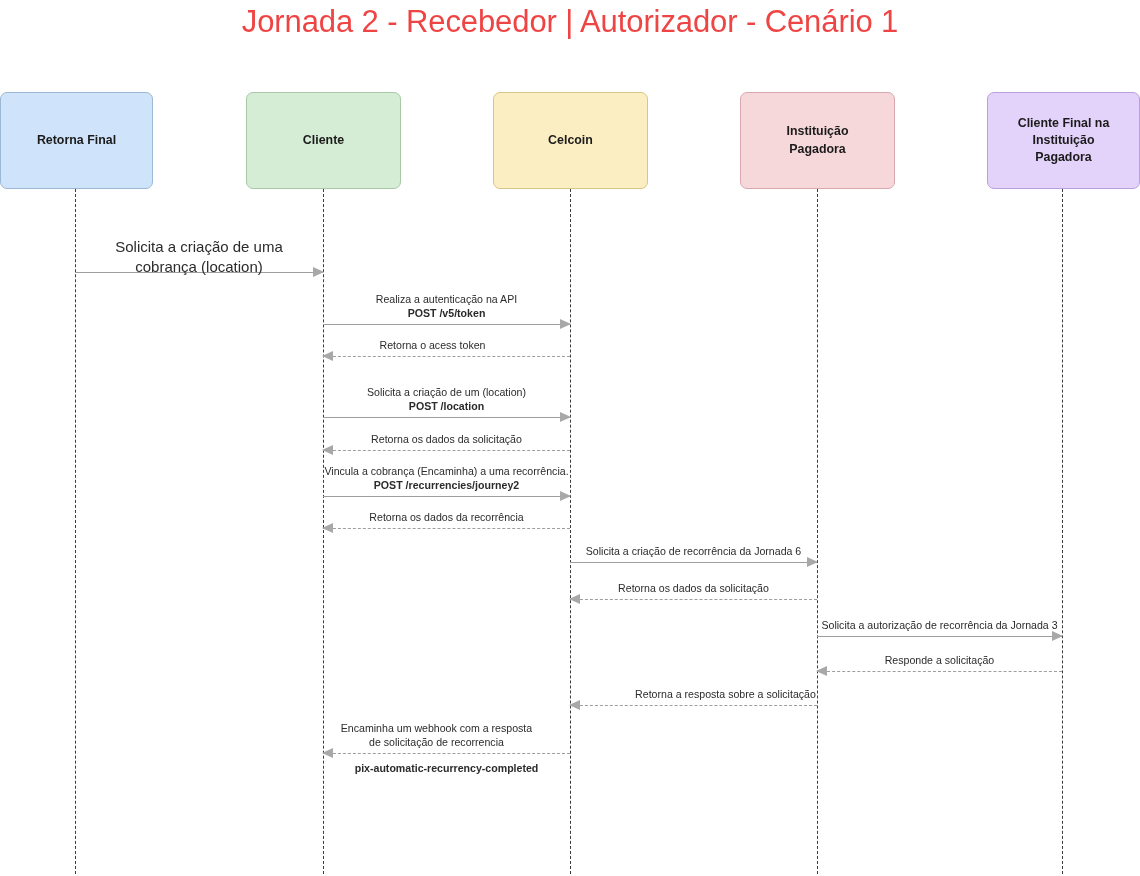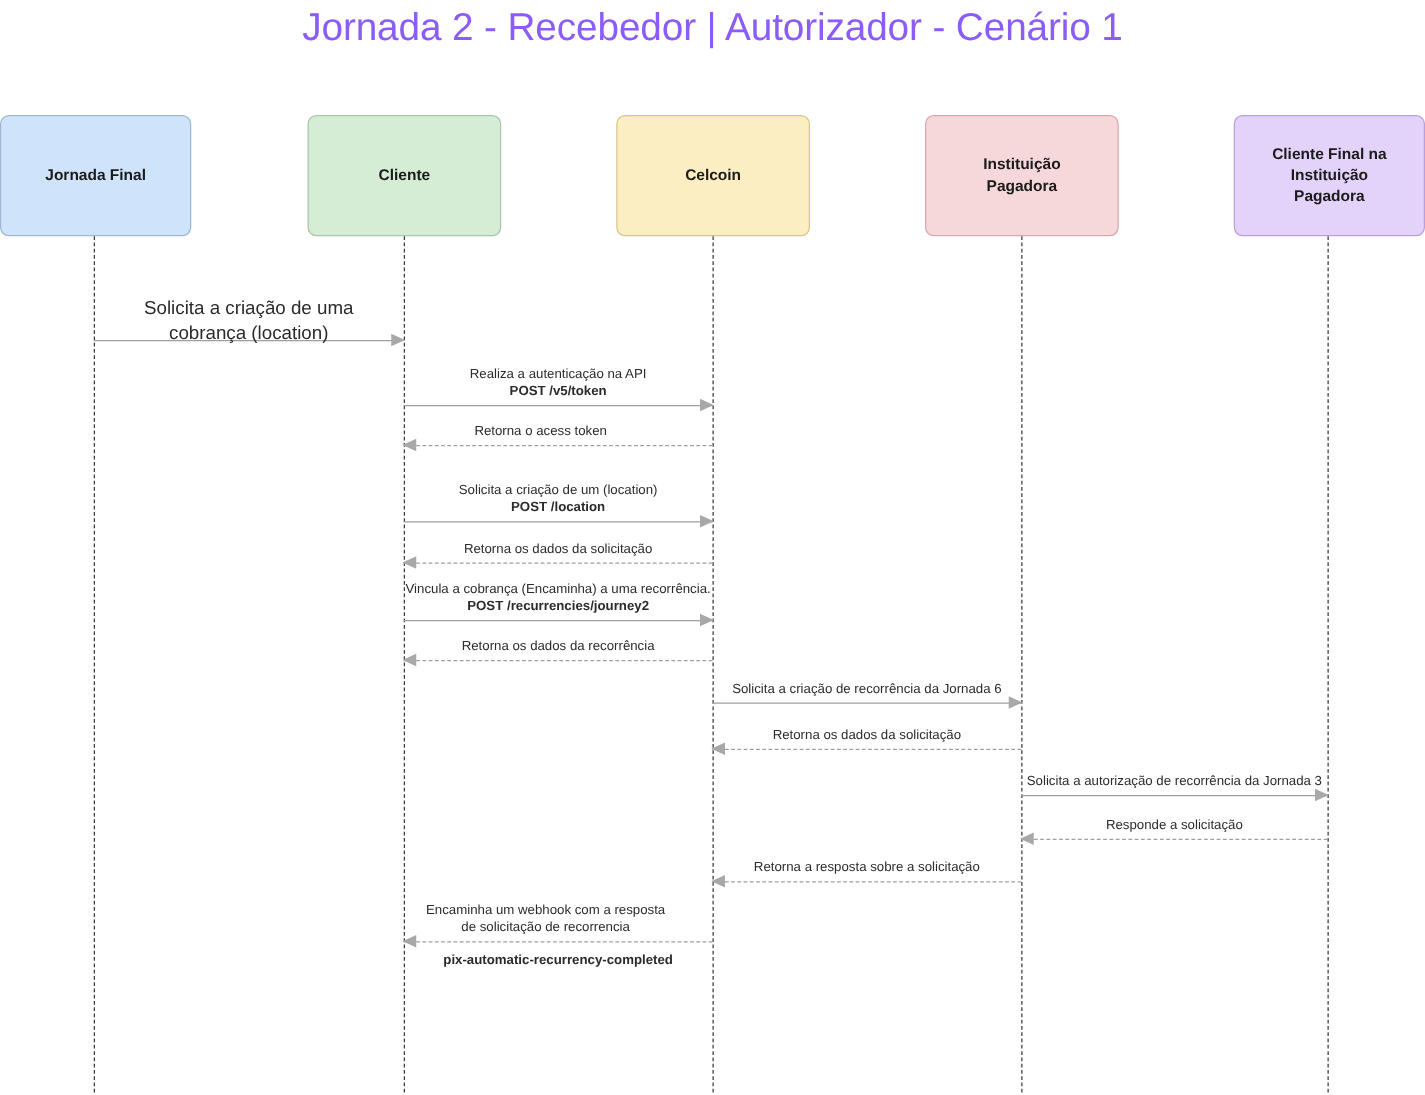--- a/index.html
+++ b/index.html
@@ -12,21 +12,21 @@
   }
   #stage { position: relative; width: 1140px; height: 876px; background: #fff; }
 
   #diagram-title {
     position: absolute;
     left: 0; top: 4px;
     width: 1140px;
     text-align: center;
     font-size: 31px;
     font-weight: 400;
-    color: #8b5cf6;
+    color: #ef4444;
     letter-spacing: -0.1px;
     white-space: nowrap;
   }
 
   .actor-box {
     position: absolute;
     border-radius: 7px;
     border: 1.3px solid rgba(0,0,0,0.22);
     display: flex;
     align-items: center;
@@ -85,21 +85,21 @@
   .msg-label.big { font-size: 15px; }
 </style>
 </head>
 <body>
 
 <div id="stage">
   <div id="diagram-title">Jornada 2 - Recebedor | Autorizador - Cenário 1</div>
   <div id="actors-layer">
       <div class="actor-box" style="left: 0px; top: 92px; width: 153px; height: 97px; background: rgb(207, 228, 250); border-color: rgb(156, 184, 212);">
         <div>
-          <span>Jornada Final</span>
+          <span>Retorna Final</span>
         </div>
       </div>
       <div class="actor-box" style="left: 246px; top: 92px; width: 155px; height: 97px; background: rgb(213, 236, 213); border-color: rgb(168, 200, 168);">
         <div>
           <span>Cliente</span>
         </div>
       </div>
       <div class="actor-box" style="left: 493px; top: 92px; width: 155px; height: 97px; background: rgb(252, 238, 195); border-color: rgb(216, 197, 136);">
         <div>
           <span>Celcoin</span>
@@ -183,21 +183,21 @@
       <div class="msg-label" style="left: 817px; width: 245px; top: 617.8px;">Solicita a autorização de recorrência da Jornada 3</div>
       <div class="msg dashed to-left" style="left: 817px; width: 245px; top: 671px;">
         <div class="line"></div>
         <div class="head"></div>
       </div>
       <div class="msg-label" style="left: 817px; width: 245px; top: 652.8px;">Responde a solicitação</div>
       <div class="msg dashed to-left" style="left: 570px; width: 247px; top: 705px;">
         <div class="line"></div>
         <div class="head"></div>
       </div>
-      <div class="msg-label" style="left: 570px; width: 247px; top: 686.8px;">Retorna a resposta sobre a solicitação</div>
+      <div class="msg-label" style="left: 602px; width: 247px; top: 686.8px;">Retorna a resposta sobre a solicitação</div>
       <div class="msg dashed to-left" style="left: 323px; width: 247px; top: 753px;">
         <div class="line"></div>
         <div class="head"></div>
       </div>
       <div class="msg-label" style="left: 313px; width: 247px; top: 720.6px;">Encaminha um webhook com a resposta
 de solicitação de recorrencia</div>
       <div class="msg-label bold" style="left: 323px; width: 247px; top: 761px;">pix-automatic-recurrency-completed</div>
     </div>
 </div>
 

